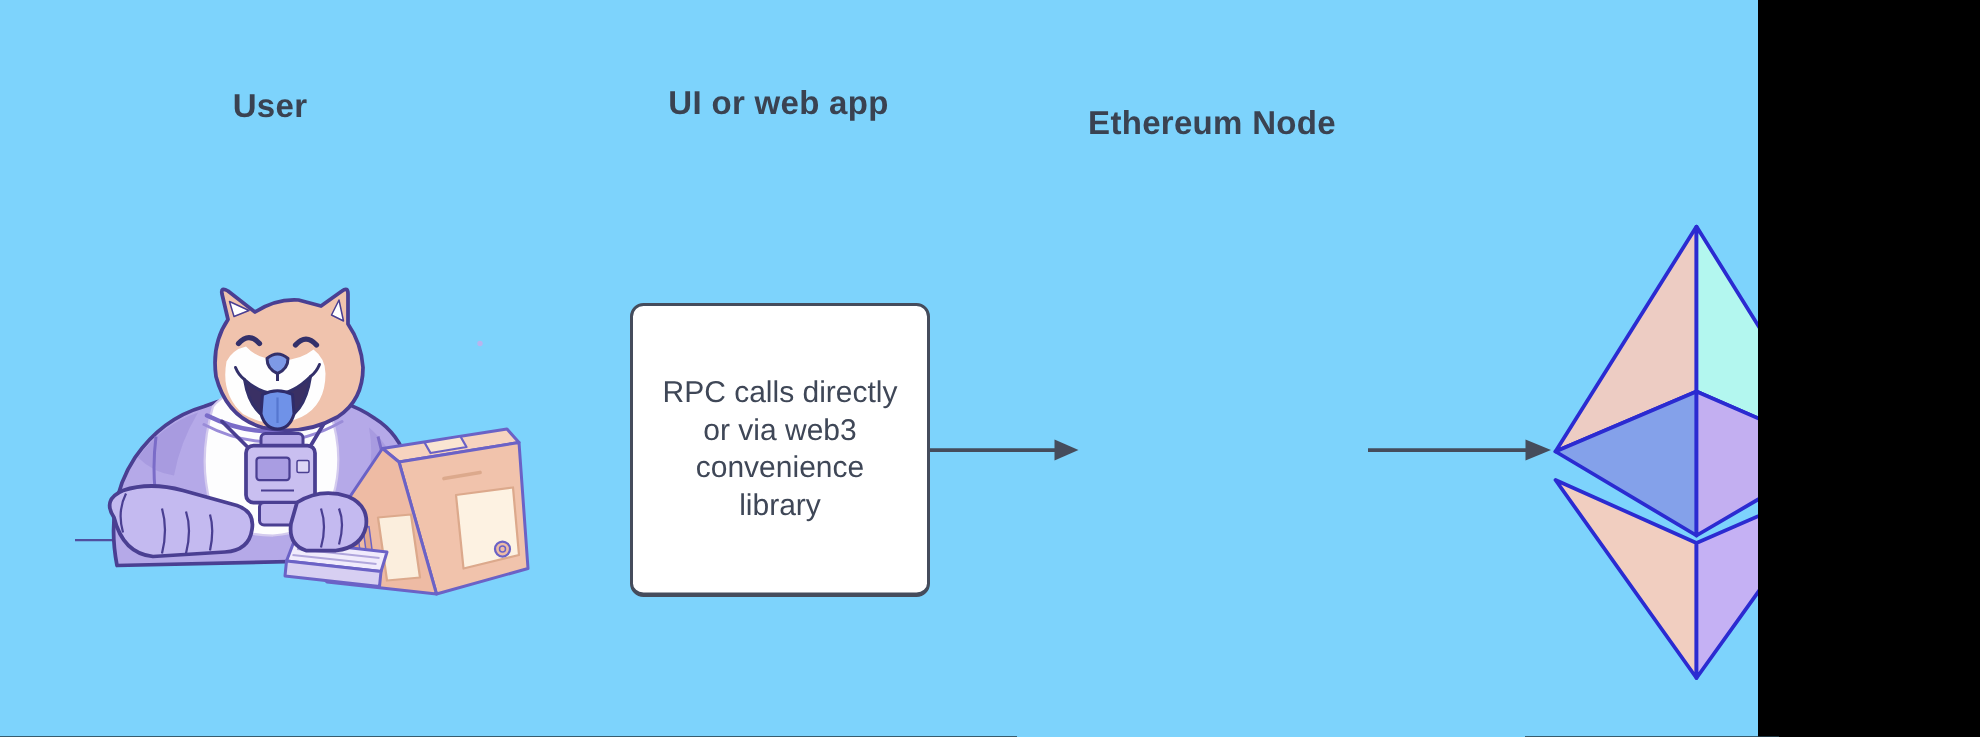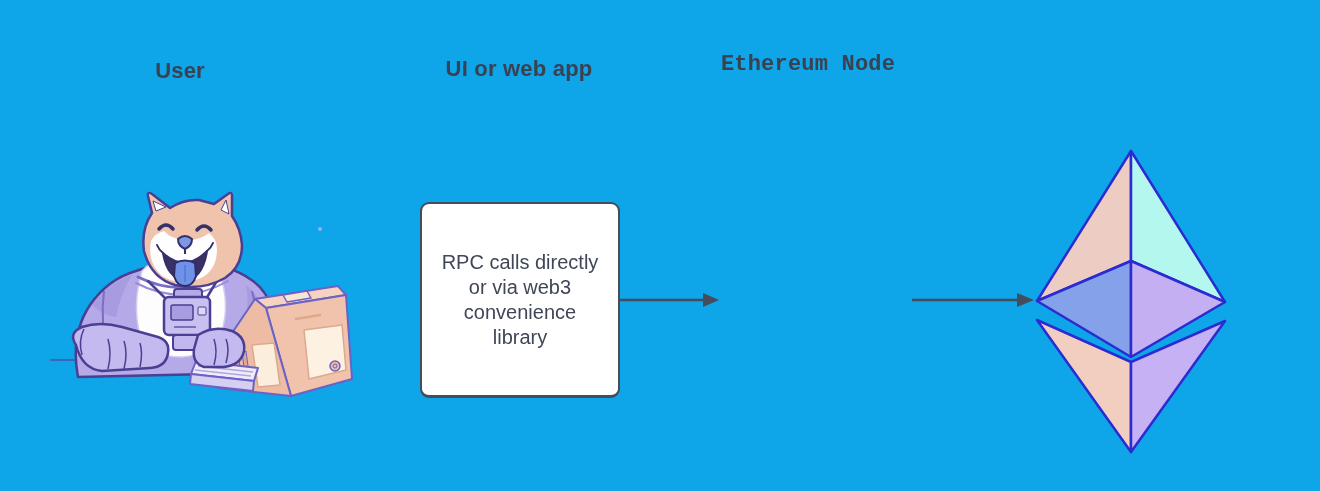--- a/index.html
+++ b/index.html
@@ -2,39 +2,39 @@
 <html><head>
 <meta charset="utf-8">
 <style>
   html, body {
     margin: 0;
     padding: 0;
     background: #000;
   }
   .canvas {
     position: relative;
-    width: 1320px;
+    width: 1172px;
     height: 491px;
-    background: #0ea5e9;
+    background: #7dd3fc;
     overflow: hidden;
     font-family: "Liberation Sans", sans-serif;
   }
   .col-label {
     position: absolute;
     top: 58px;
     transform: translateX(-50%);
     font-size: 22px;
     font-weight: bold;
     color: #3a4251;
     white-space: nowrap;
     letter-spacing: 0.2px;
   }
   .col-label.user   { left: 180px; }
   .col-label.uiapp  { left: 519px; top: 56px; }
-  .col-label.node   { left: 808px; top: 52px; font-family: Liberation Mono, monospace; }
+  .col-label.node   { left: 808px; top: 69px; }
   .col-label.network{ left: 1105px; top: 60px; }
 
   .flow-box {
     position: absolute;
     top: 202px;
     height: 196px;
     background: #ffffff;
     border: 2px solid #454c5c;
     border-bottom-width: 3px;
     border-radius: 9px;

